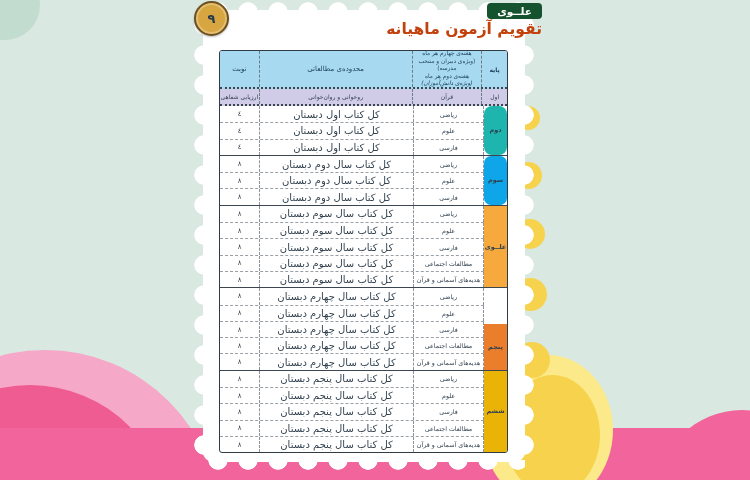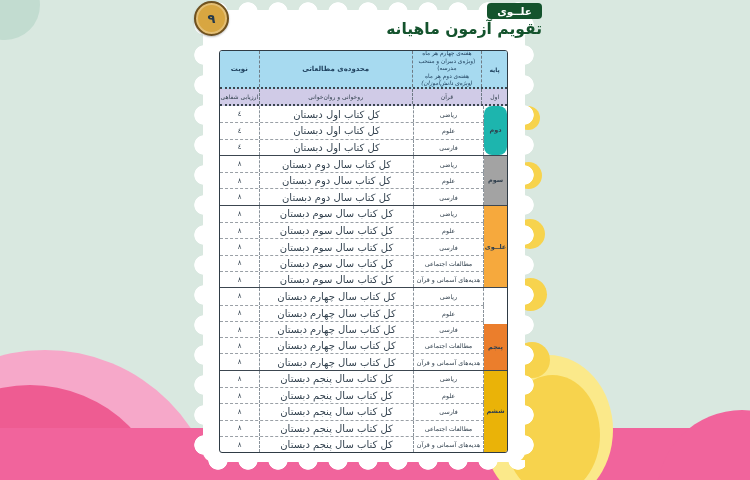--- a/index.html
+++ b/index.html
@@ -36,39 +36,39 @@
 
   
   .coin { position:absolute; left:194px; top:1px; width:35px; height:35px; border-radius:50%;
     background:#d8a641; border:2px solid #6e5120; color:#253a4c; font-size:13px; font-weight:bold;
     display:flex; align-items:center; justify-content:center;
     box-shadow: inset 0 0 0 2px rgba(255,255,255,.28), 0 1px 2px rgba(0,0,0,.25); }
 
   
   .badge { position:absolute; top:3px; right:208px; background:#14532d; color:#fff;
     font-size:10.5px; font-weight:bold; padding:2px 10px; border-radius:4px; direction:rtl; }
-  .page-title { position:absolute; top:20px; right:208px; color:#14532d; font-size:15.5px;
+  .page-title { position:absolute; top:20px; right:208px; color:#c2410c; font-size:15.5px;
     font-weight:bold; direction:rtl; white-space:nowrap; }
 
   
   .tbl { position:absolute; left:219px; top:50px; width:289px; direction:rtl;
     border:1.6px solid #2f3b45; border-radius:3px; background:#fff; overflow:hidden;
     color:#33424f; }
   .hdr { display:flex; height:38px; background:#a7daf0; border-bottom:2px dotted #3c4650; color:#1f415e; }
   .hdr > div { display:flex; align-items:center; justify-content:center; text-align:center; }
   .c-paye { width:25px; }
   .c-subj { width:70px; }
   .c-scope { width:154px; }
   .c-nobat { width:40px; }
   .hdr .c-subj, .hdr .c-scope, .hdr .c-nobat,
   .prow .c-subj, .prow .c-scope, .prow .c-nobat { border-inline-start:1px dashed #6f7b85; }
   .hdr-paye { font-size:6px; font-weight:bold; }
   .hdr-multi { flex-direction:column; font-size:5.8px; line-height:1.32; padding:1px; }
   .hdr-multi .l4 { font-style:italic; }
-  .hdr-scope, .hdr-nobat { font-size:7px; font-weight:bold; }
+  .hdr-scope, .hdr-nobat { font-size:7px; font-weight:normal; }
   .prow { display:flex; height:17px; background:#d0cbe7; border-bottom:2px dotted #3c4650; }
   .prow > div { display:flex; align-items:center; justify-content:center; font-size:6px; text-align:center; }
   .group { display:flex; border-top:1px solid #3c4650; }
   .group:first-of-type { border-top:0; }
   .gtab { width:25px; display:flex; align-items:center; justify-content:center;
     border-inline-end:0; font-size:6.5px; font-weight:bold; color:#31404e; }
   .grows { flex:1; }
   .row { display:flex; height:16.3px; border-top:1px dashed #9aa0a6; }
   .row:first-child { border-top:0; }
   .row > div { display:flex; align-items:center; justify-content:center; text-align:center; }
@@ -142,21 +142,21 @@
               <div class="c-nobat">٤</div>
             </div>
             <div class="row">
               <div class="c-subj">فارسی</div>
               <div class="c-scope">کل کتاب اول دبستان</div>
               <div class="c-nobat">٤</div>
             </div>
           </div>
         </div>
         <div class="group">
-          <div class="gtab" style="background: #a3a3a3;">سوم</div>
+          <div class="gtab" style="background: #0ea5e9; border-radius: 7px;">سوم</div>
           <div class="grows">
             <div class="row">
               <div class="c-subj">ریاضی</div>
               <div class="c-scope">کل کتاب سال دوم دبستان</div>
               <div class="c-nobat">٨</div>
             </div>
             <div class="row">
               <div class="c-subj">علوم</div>
               <div class="c-scope">کل کتاب سال دوم دبستان</div>
               <div class="c-nobat">٨</div>

